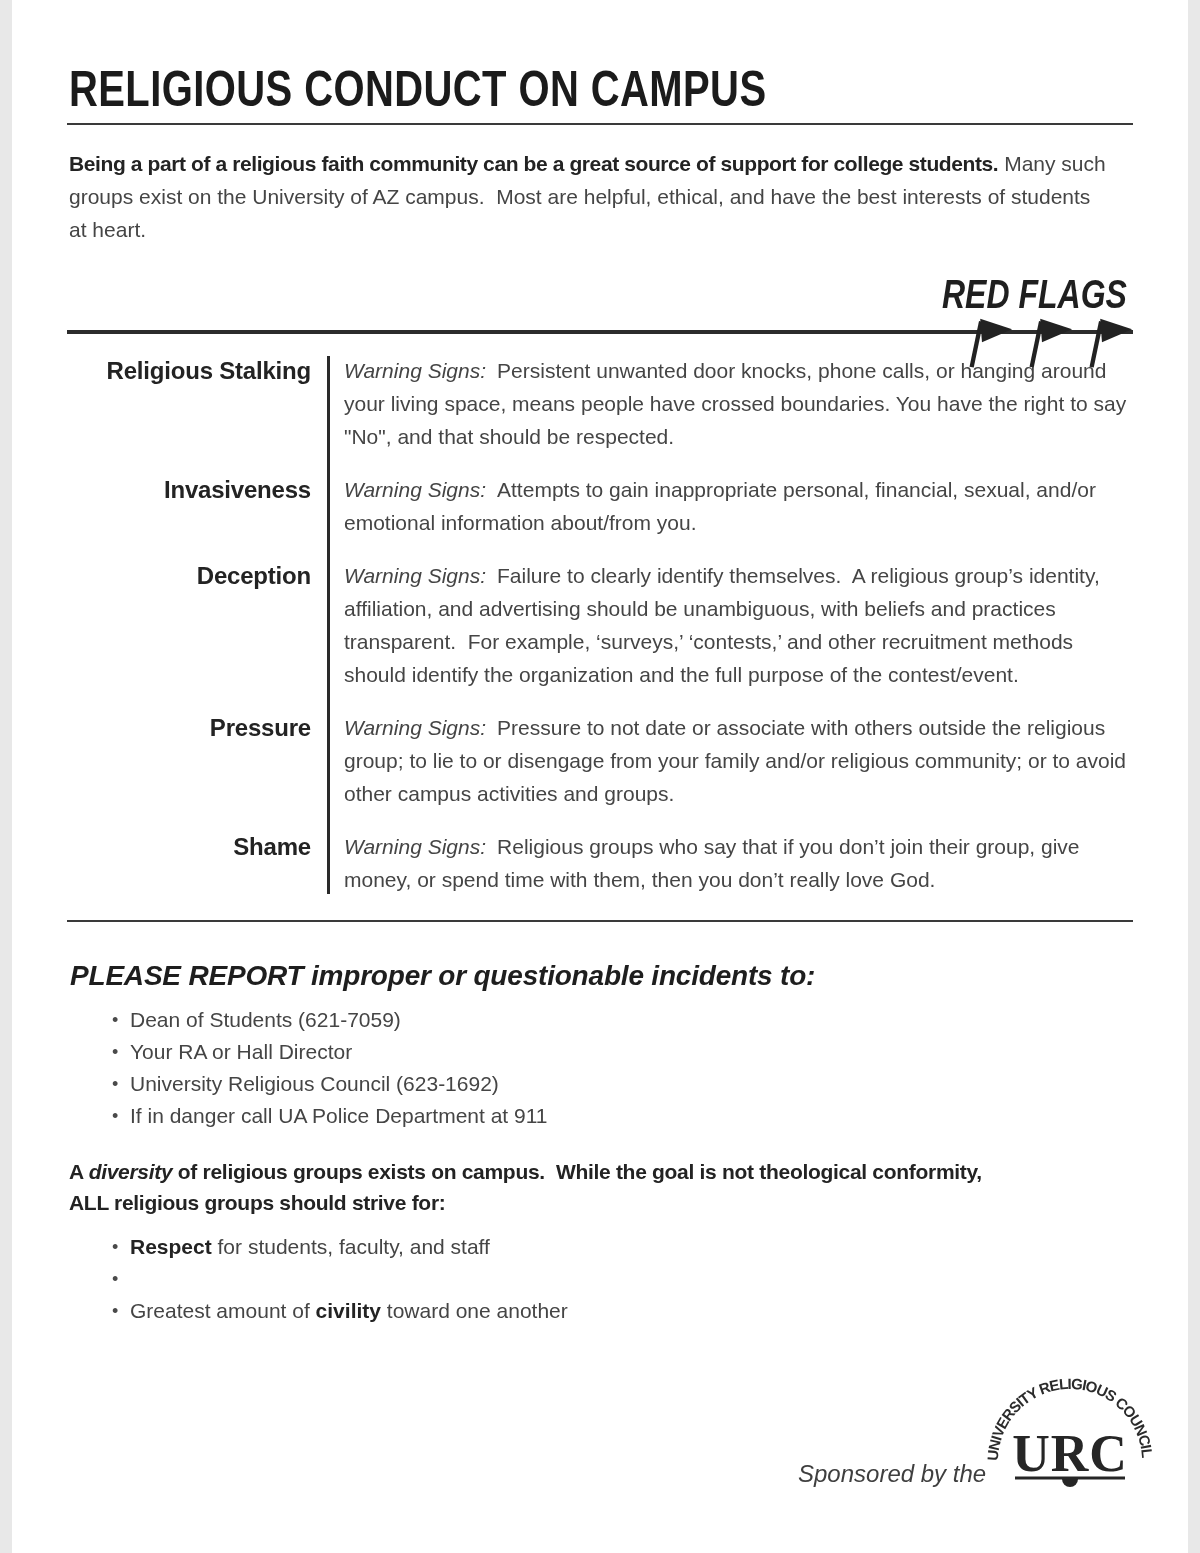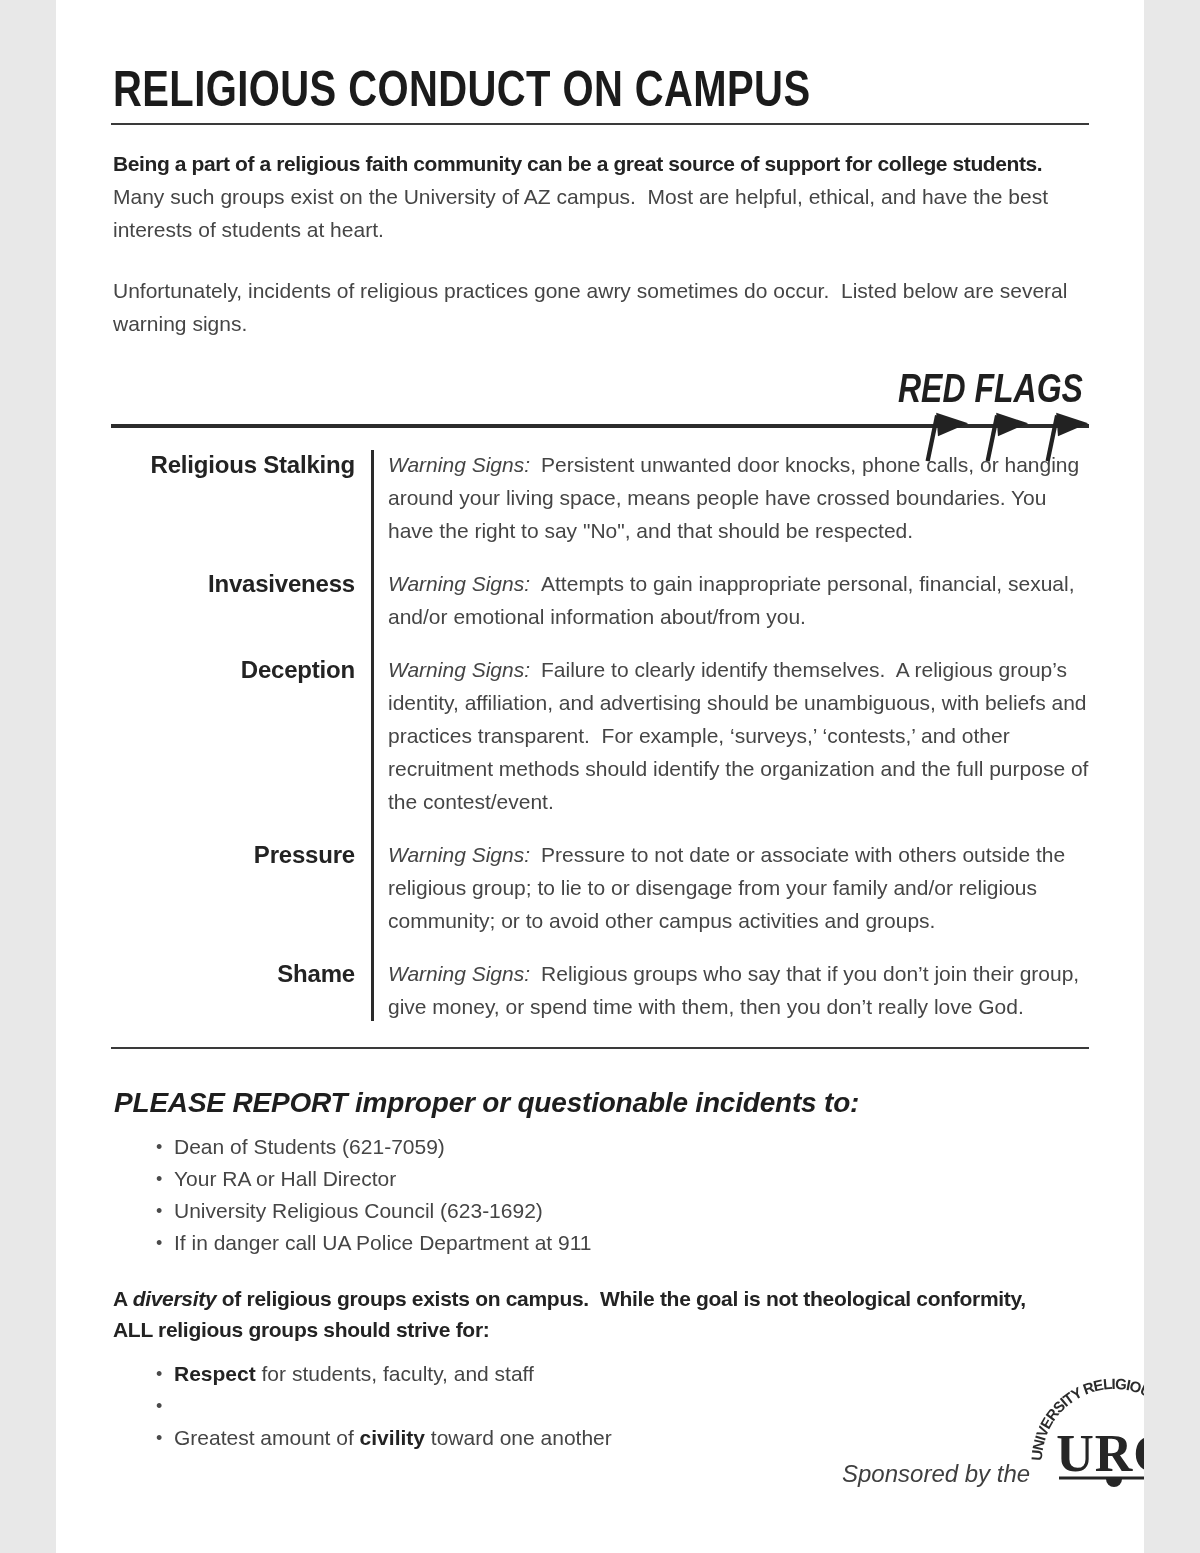--- a/index.html
+++ b/index.html
@@ -1,18 +1,18 @@
 <!DOCTYPE html>
 <html><head>
 <meta charset="utf-8">
 <style>
   html,body{margin:0;padding:0;background:#e8e8e8;}
   .page{
     position:relative;
-    width:1088px;height:1553px;
+    width:1176px;height:1553px;
     background:#ffffff;
     font-family:"Liberation Sans",sans-serif;
     color:#454545;
     overflow:hidden;
     margin:0 auto;
   }
   .content{margin:0 55px;}
 
   
   .doc-title{
@@ -101,21 +101,20 @@
 <div class="page">
   <div class="content">
 
     <h1 class="doc-title"><span class="squeeze">RELIGIOUS CONDUCT ON CAMPUS</span></h1>
     <div class="rule title-rule"></div>
 
     <p class="intro">
       <b>Being a part of a religious faith community can be a great source of support for college students.</b>
       <span>Many such groups exist on the University of AZ campus.&nbsp; Most are helpful, ethical, and have the best interests of students at heart.</span>
     </p>
-    <p class="para2">Unfortunately, incidents of religious practices gone awry sometimes do occur.&nbsp; Listed below are several warning signs.</p>
 
     <div class="redflags-head">
       <span class="rf-text">RED FLAGS</span>
       <span class="flags">
         <svg class="flag-svg" width="50" height="54" viewBox="0 0 58 60">
           <path d="M10 58 L21 5" stroke="#222222" stroke-width="5" fill="none"></path>
           <path d="M20 2 L57 14 L22 29 Z" fill="#222222"></path>
         </svg>
         <svg class="flag-svg" width="50" height="54" viewBox="0 0 58 60">
           <path d="M10 58 L21 5" stroke="#222222" stroke-width="5" fill="none"></path>

